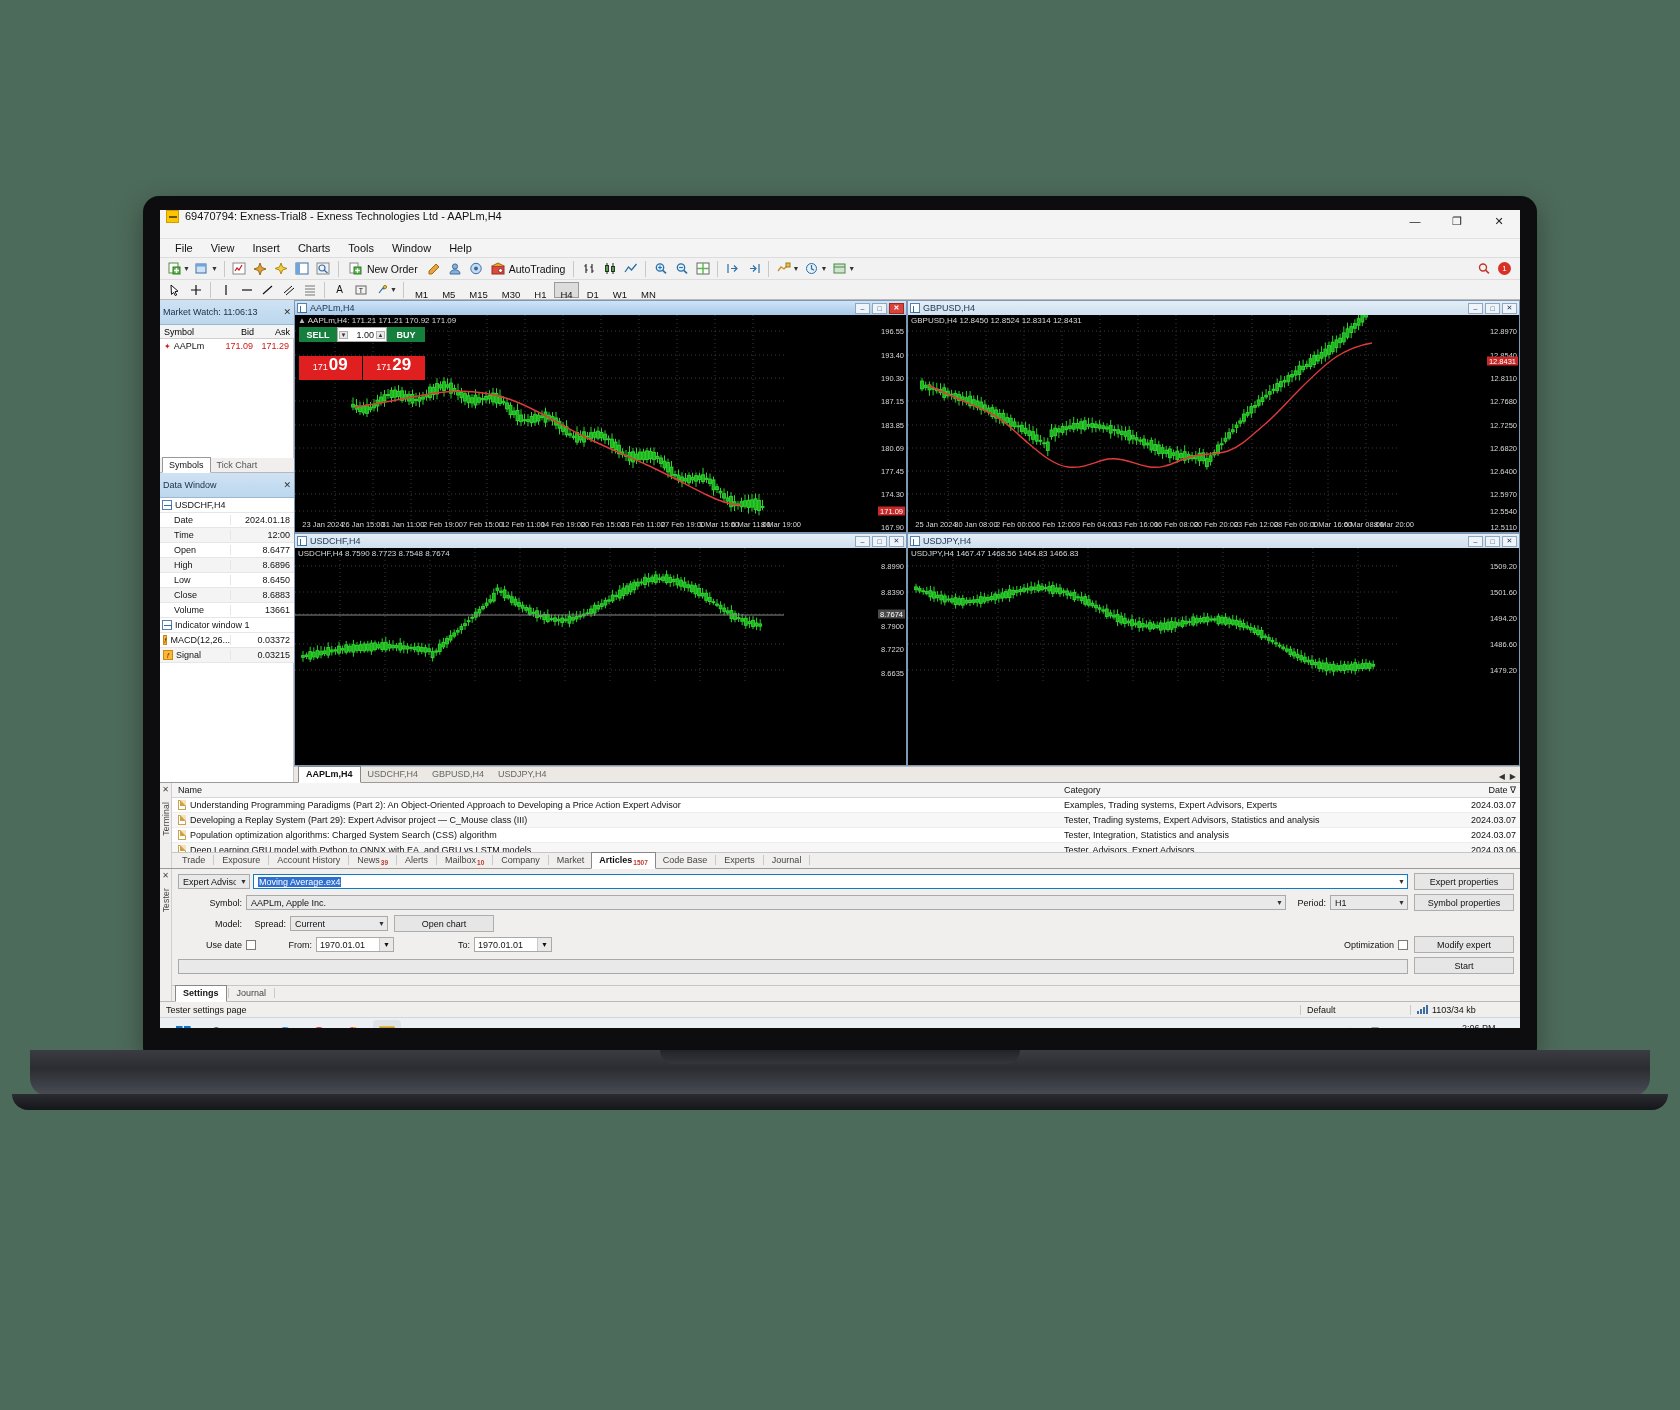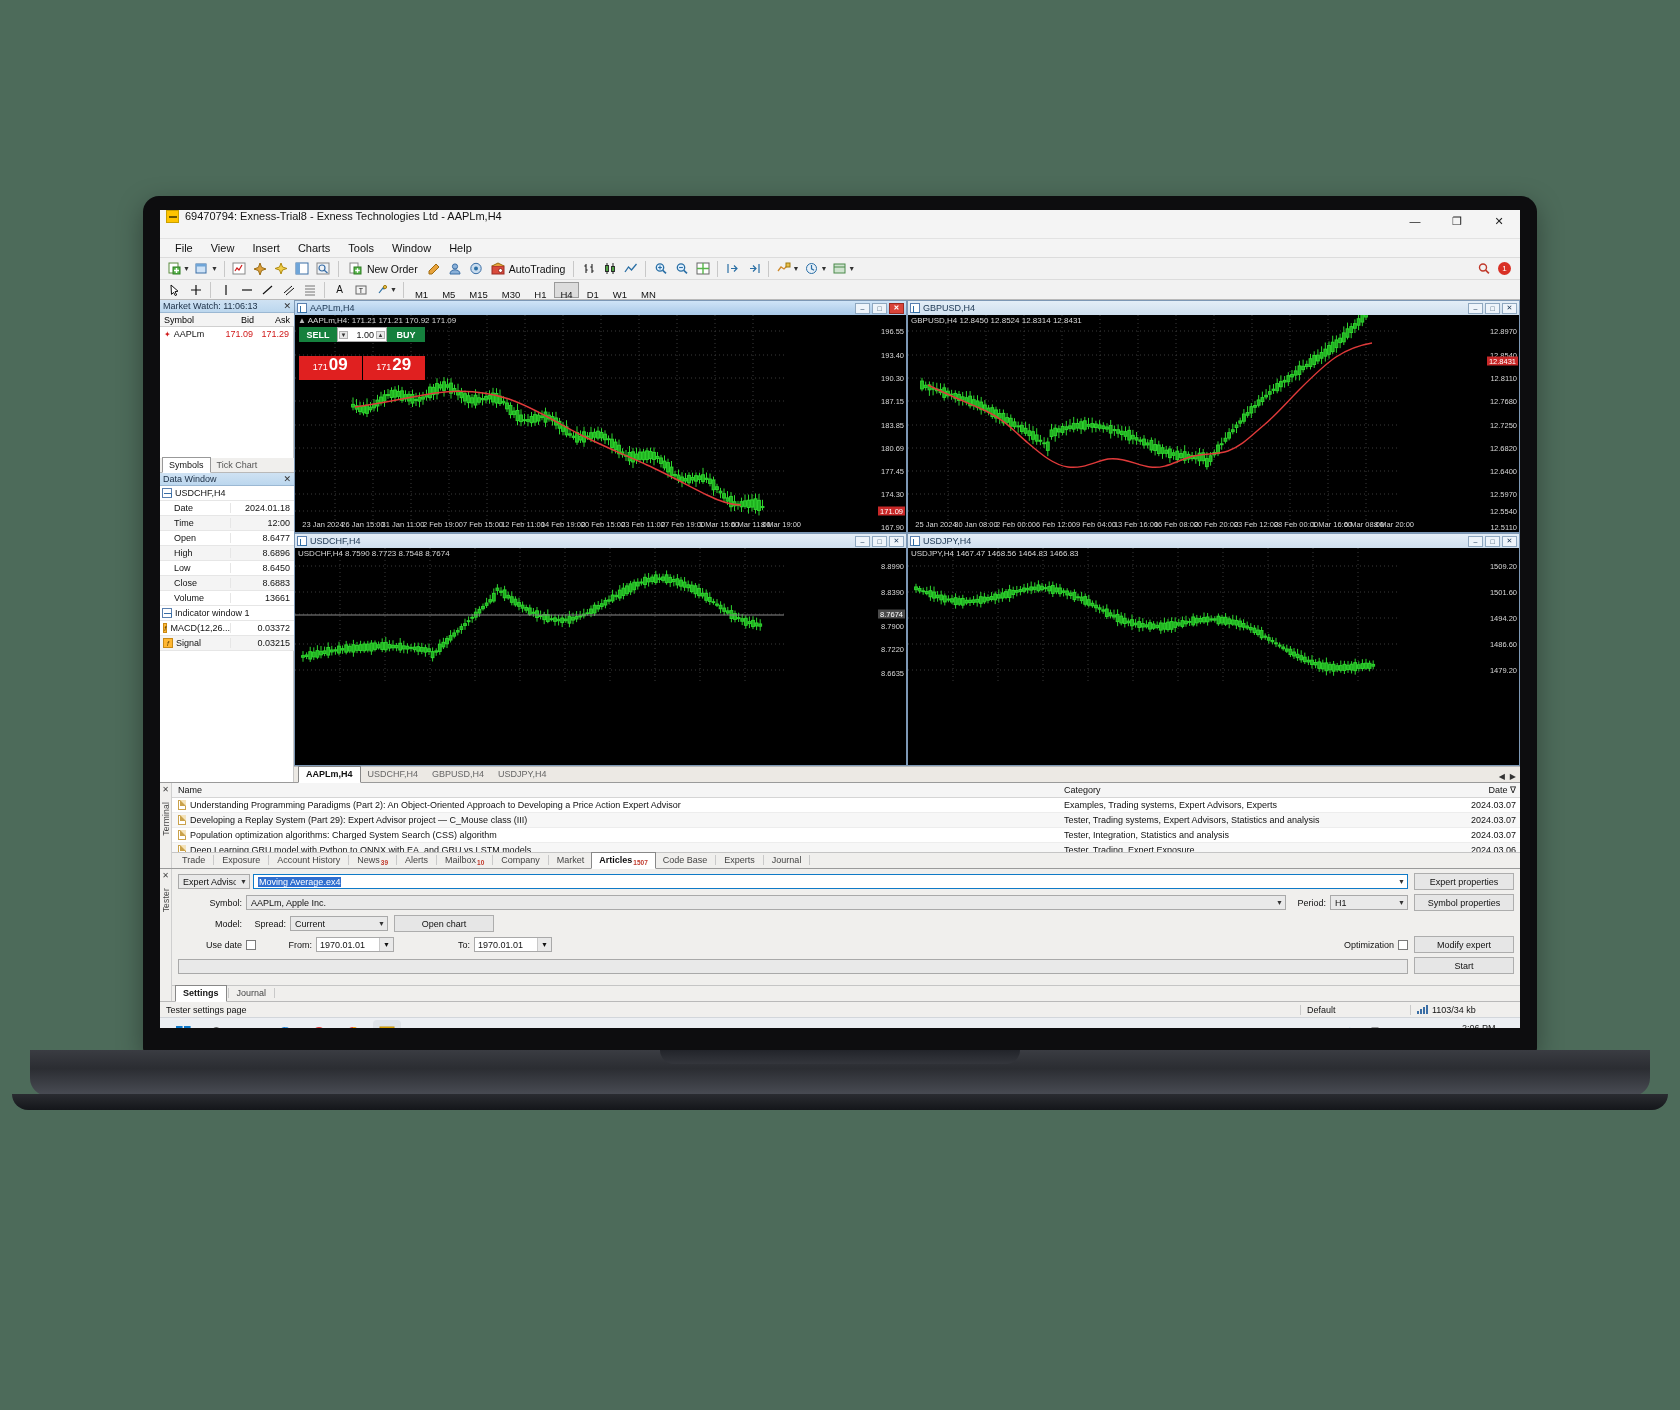--- a/index.html
+++ b/index.html
@@ -87,21 +87,21 @@
   .autotrading { display:flex; align-items:center; font-size:10.5px; padding:0 4px; gap:4px; color:#111; }
 
   
   #workspace { display:flex; height:482px; background:#ece9e4; }
 
   
   #left-col { width:134px; display:flex; flex-direction:column; background:#f0efed; }
   .panel-head {
     height:13px; background:linear-gradient(180deg,#cfe2f3,#bcd7ee);
     font-size:9px; color:#1b2e44; display:flex; align-items:center;
-    padding:0 3px; border-bottom:1px solid #9bb8d3;
+    padding:12px 3px; border-bottom:1px solid #9bb8d3;
   }
   .panel-head .ttl { flex:1; }
   .panel-head .x { font-size:9px; color:#333; cursor:default; }
 
   .mw-head {
     display:flex; font-size:9px; background:#f3f3f3; border-bottom:1px solid #cfcfcf;
     height:14px; align-items:center;
   }
   .mw-head .c1 { flex:1; padding-left:4px; }
   .mw-head .c2, .mw-head .c3 { width:36px; text-align:right; padding-right:4px; }
@@ -1980,21 +1980,21 @@
                 <span>Population optimization algorithms: Charged System Search (CSS) algorithm</span>
               </div>
             <div class="cat">Tester, Integration, Statistics and analysis</div>
             <div class="date">2024.03.07</div>
           </div>
           <div class="art-row">
             <div class="name">
                 <span class="doc-ico"></span>
                 <span>Deep Learning GRU model with Python to ONNX  with EA, and GRU vs LSTM models</span>
               </div>
-            <div class="cat">Tester, Trading, Expert Exposure</div>
+            <div class="cat">Tester, Advisors, Expert Advisors</div>
             <div class="date">2024.03.06</div>
           </div>
         </div>
         <div class="term-tabs">
           <div class="tterm">
               <span>Trade</span>
             </div>
           <div class="tterm-sep"></div>
           <div class="tterm">
               <span>Exposure</span>

